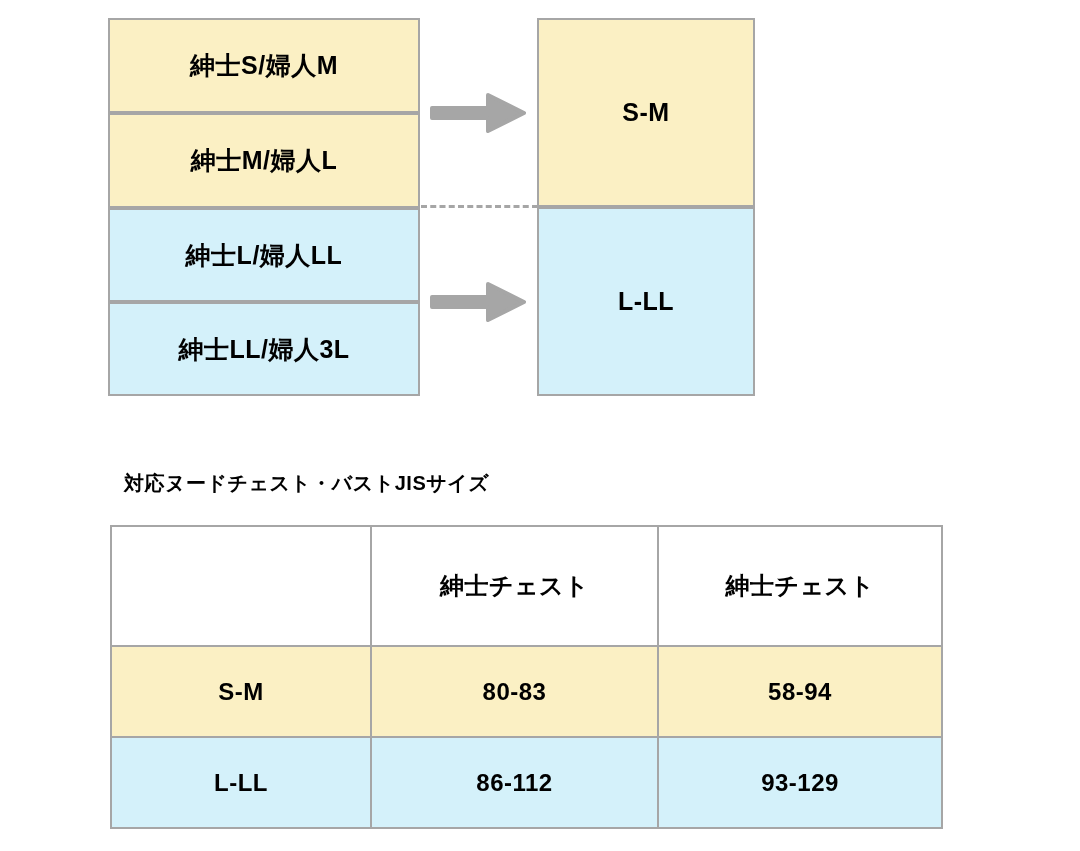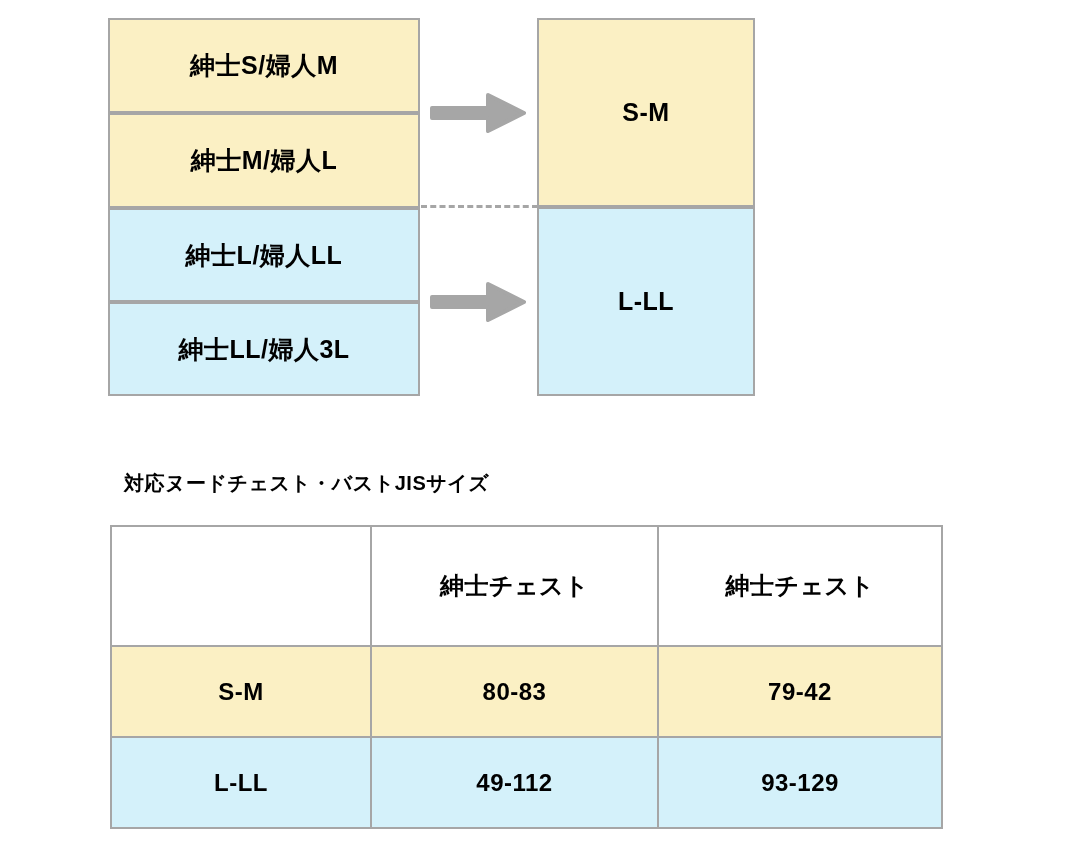--- a/index.html
+++ b/index.html
@@ -166,23 +166,23 @@
       <tr>
         <th></th>
         <th>紳士チェスト</th>
         <th>紳士チェスト</th>
       </tr>
     </thead>
     <tbody>
       <tr class="row-yellow">
         <td>S-M</td>
         <td>80-83</td>
-        <td>79-42</td>
+        <td>58-94</td>
       </tr>
       <tr class="row-blue">
         <td>L-LL</td>
-        <td>49-112</td>
+        <td>86-112</td>
         <td>93-129</td>
       </tr>
     </tbody>
   </table>
 
 </div>
 
 </body></html>

